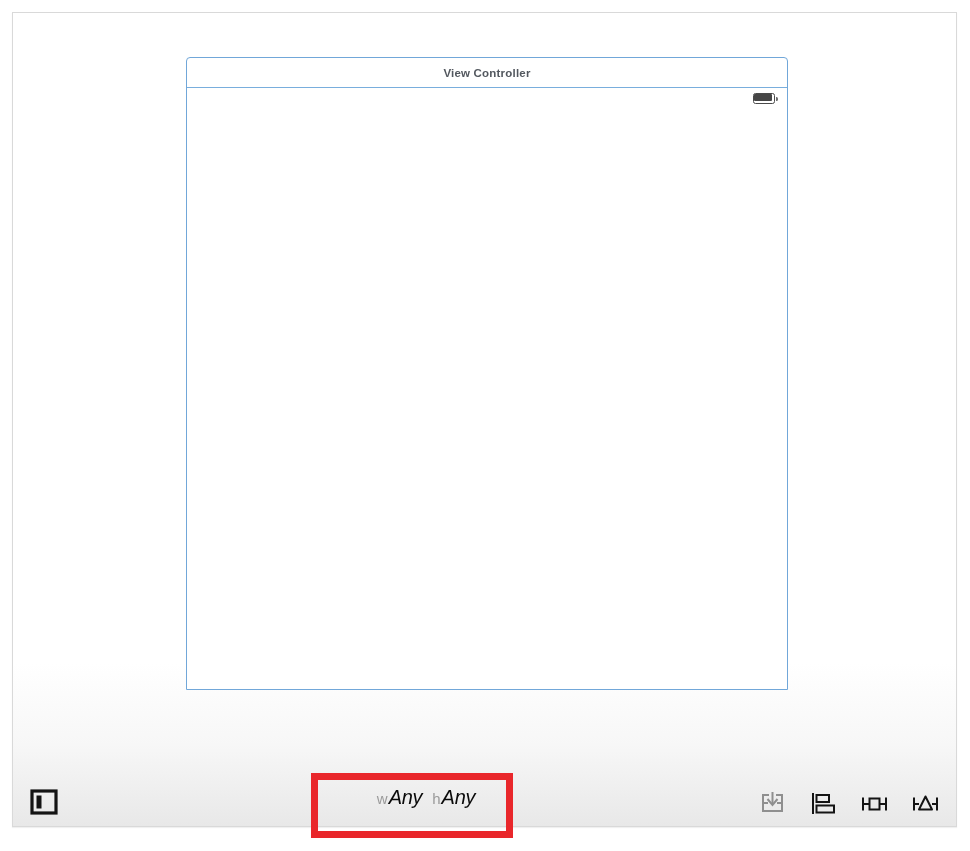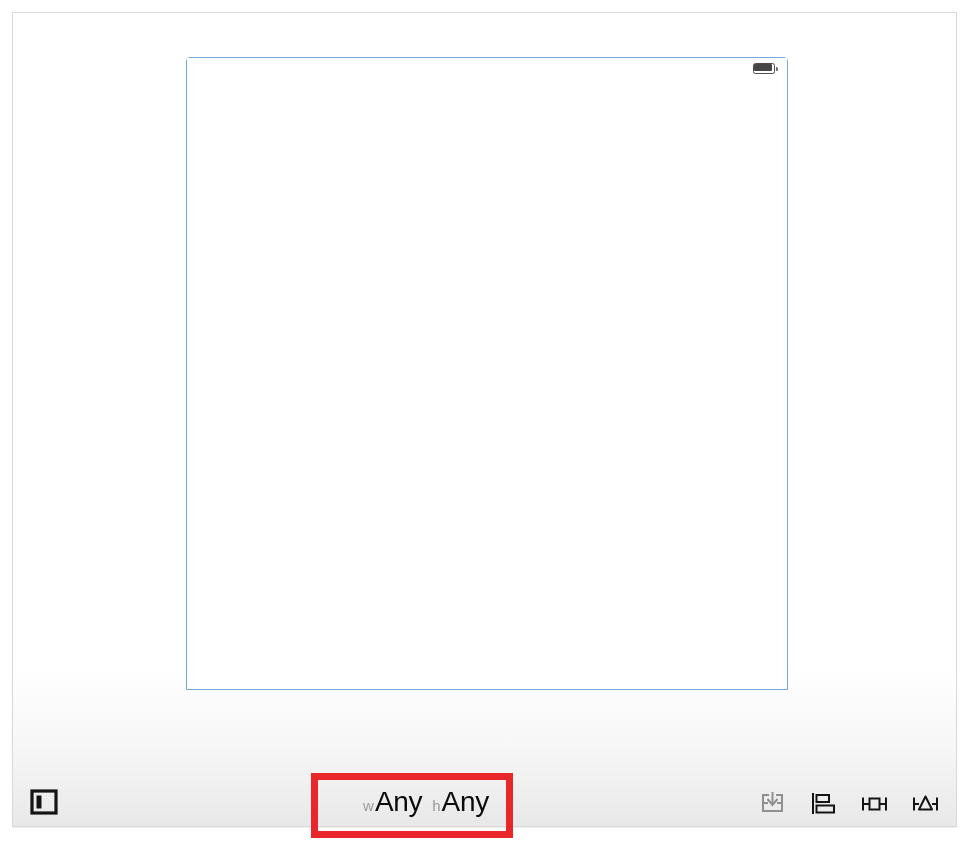--- a/index.html
+++ b/index.html
@@ -96,23 +96,24 @@
     display: flex;
     align-items: baseline;
     justify-content: center;
   }
   .sc-key {
     font-size: 15px;
     color: #9a9a9a;
     margin-right: 1px;
   }
   .sc-val {
-    font-size: 28px;
+    font-size: 20px;
     color: #0a0a0a;
     letter-spacing: -0.3px;
+    font-style: italic;
   }
   .sc-gap { width: 10px; }
 
   .layout-buttons {
     position: absolute;
     right: 12px; bottom: 6px;
     display: flex;
     align-items: center;
   }
   .layout-btn {
@@ -135,20 +136,23 @@
     pointer-events: none;
     z-index: 50;
   }
 </style>
 </head>
 <body>
 
 <div class="canvas-region">
 
   <div class="scene">
+    <div class="scene-titlebar">
+      <span class="scene-title">View Controller</span>
+    </div>
     <div class="scene-view">
       <div class="battery">
         <div class="battery-body"></div>
         <div class="battery-fill"></div>
         <div class="battery-nub"></div>
       </div>
     </div>
   </div>
 
   <button class="outline-toggle">

